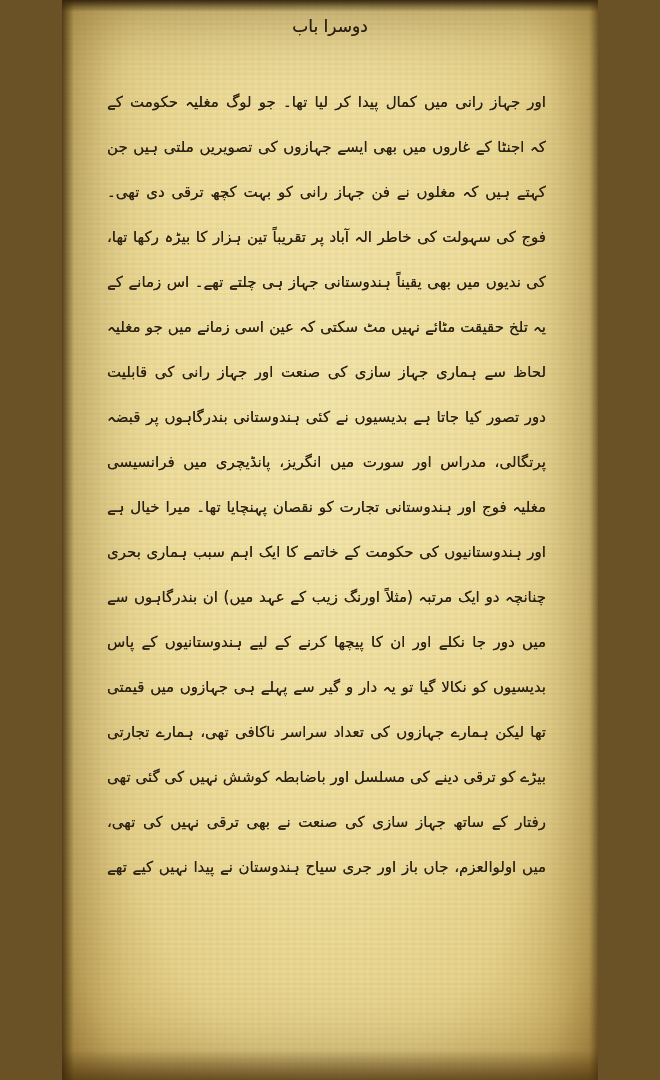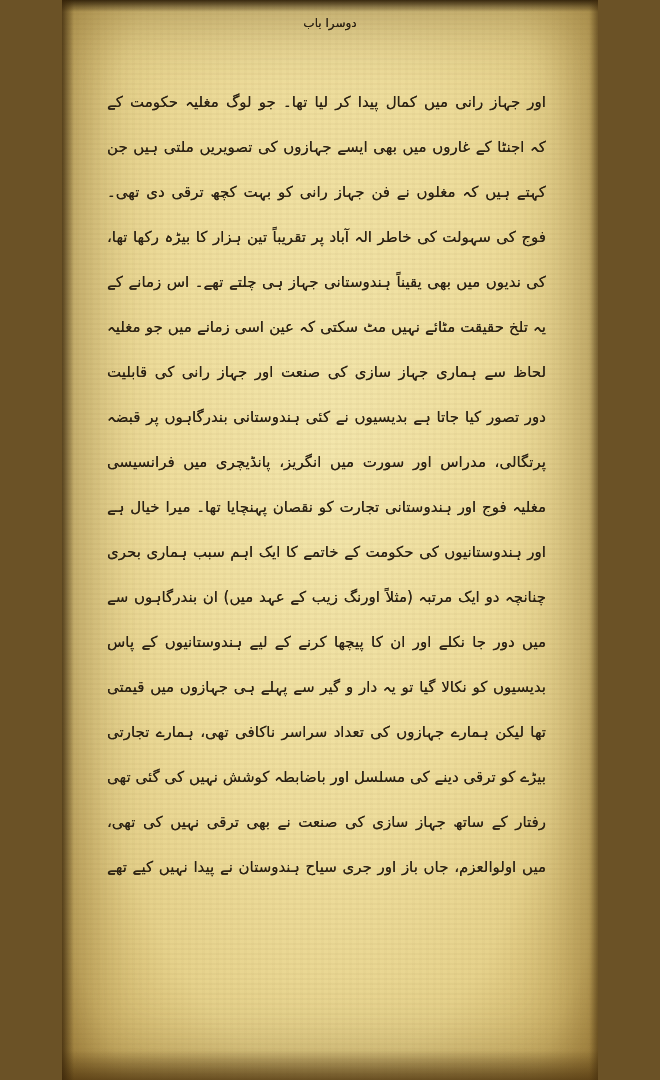--- a/index.html
+++ b/index.html
@@ -59,21 +59,21 @@
     letter-spacing: 2px;
     color: #241a0c;
     text-shadow: 0 0 0.5px rgba(36,26,12,0.9);
   }
   .chapter-header {
     position: absolute;
     top: 16px;
     left: 0;
     right: 0;
     text-align: center;
-    font-size: 12px;
+    font-size: 17px;
     color: #2b2113;
     text-shadow: 0 0 0.4px rgba(43,33,19,0.8);
   }
 
   .text-block {
     position: absolute;
     top: 80px;
     right: 52px;
     left: 45px;
     direction: rtl;

